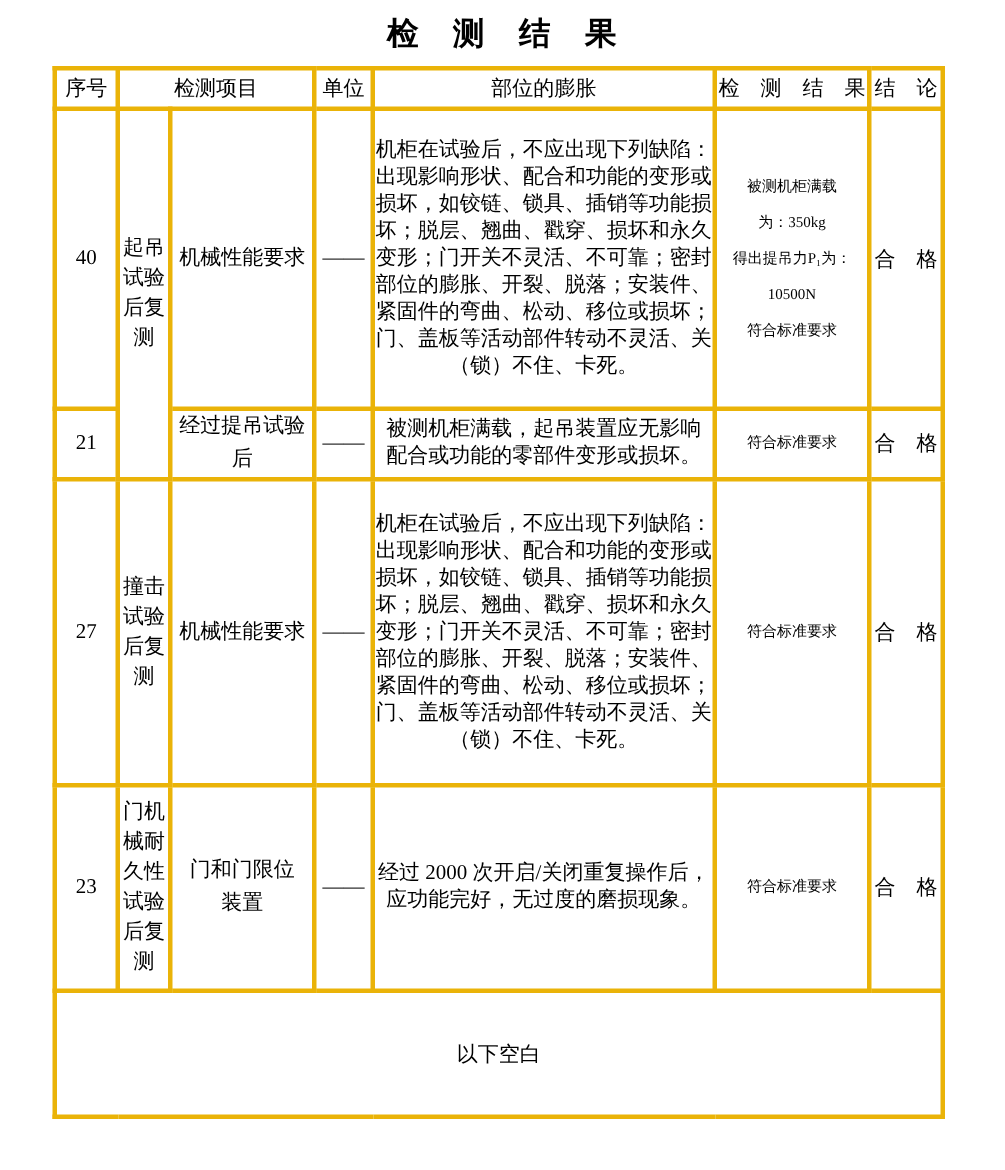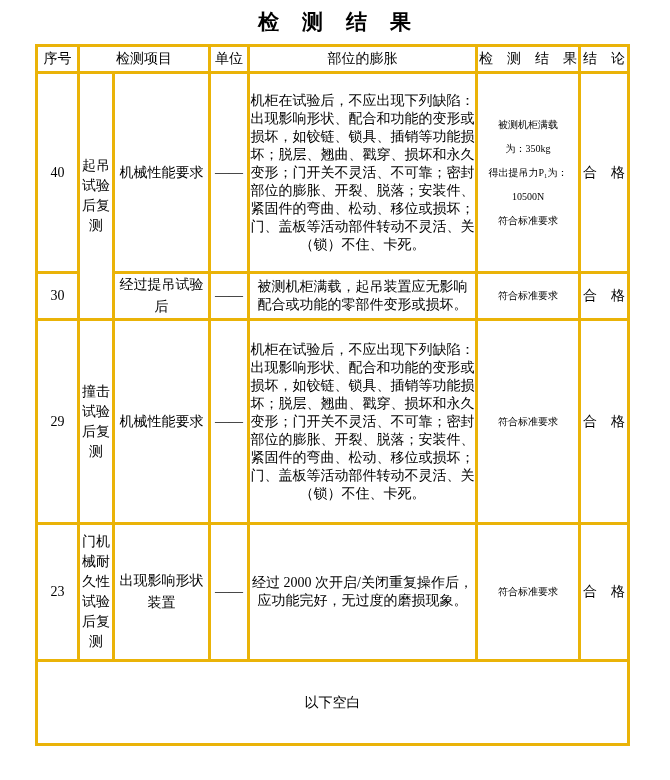--- a/index.html
+++ b/index.html
@@ -94,31 +94,31 @@
 （锁）不住、卡死。</td>
       <td class="result-cell">被测机柜满载
 为：350kg
 得出提吊力P₁为：
 10500N
 符合标准要求</td>
       <td>合　格</td>
     </tr>
 
     <tr class="h-r21">
-      <td>30</td>
+      <td>21</td>
       <td class="item-cell">经过提吊试验后</td>
       <td>——</td>
       <td class="std-cell">被测机柜满载，起吊装置应无影响
 配合或功能的零部件变形或损坏。</td>
       <td class="result-cell">符合标准要求</td>
       <td>合　格</td>
     </tr>
 
     <tr class="h-r22">
-      <td>29</td>
+      <td>27</td>
       <td class="group-cell">撞击
 试验
 后复
 测</td>
       <td class="item-cell">机械性能要求</td>
       <td>——</td>
       <td class="std-cell">机柜在试验后，不应出现下列缺陷：
 出现影响形状、配合和功能的变形或
 损坏，如铰链、锁具、插销等功能损
 坏；脱层、翘曲、戳穿、损坏和永久
@@ -132,21 +132,21 @@
     </tr>
 
     <tr class="h-r23">
       <td>23</td>
       <td class="group-cell">门机
 械耐
 久性
 试验
 后复
 测</td>
-      <td class="item-cell">出现影响形状
+      <td class="item-cell">门和门限位
 装置</td>
       <td>——</td>
       <td class="std-cell">经过 2000 次开启/关闭重复操作后，
 应功能完好，无过度的磨损现象。</td>
       <td class="result-cell">符合标准要求</td>
       <td>合　格</td>
     </tr>
 
     <tr class="h-footer">
       <td colspan="7" class="blank-cell">以下空白</td>

